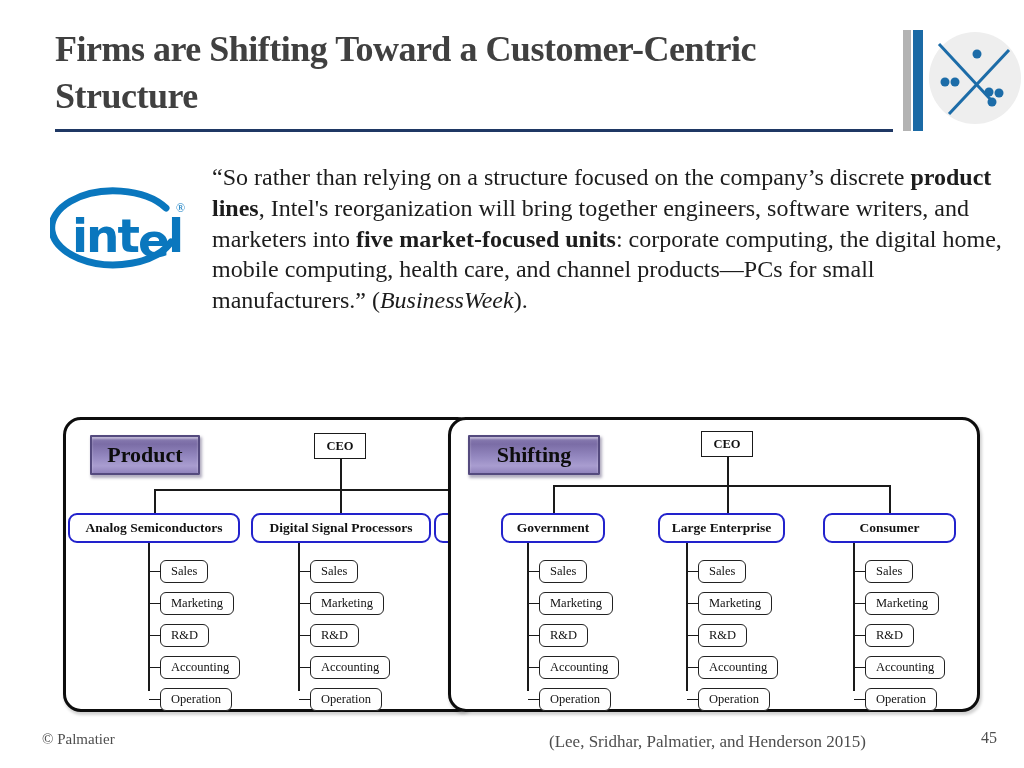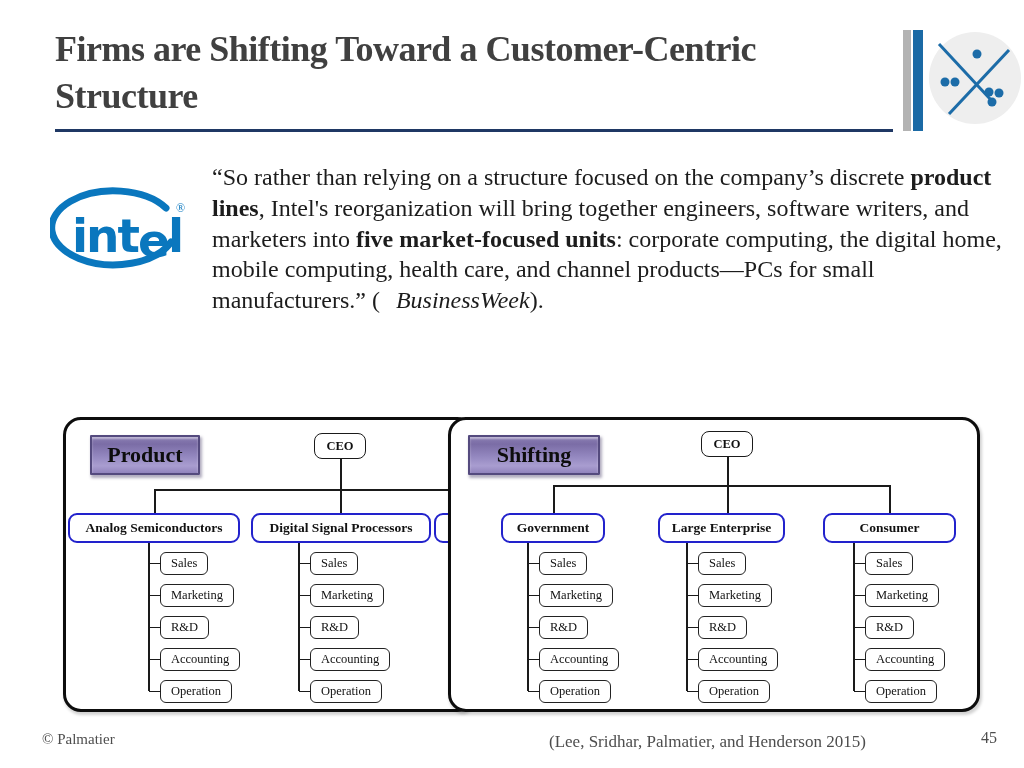--- a/index.html
+++ b/index.html
@@ -20,53 +20,54 @@
   .bar-blue { left:913px; top:30px; width:10px; height:101px; background:#1b6aa5; }
   .brand-circle { left:929px; top:32px; width:92px; height:92px; }
 
   
   .intel-logo { left:50px; top:186px; width:150px; height:104px; }
   .quote {
     left:212px; top:162px; width:800px; margin:0;
     font-size:24px; line-height:30.8px; color:#1c1c1c;
   }
   .quote b { font-weight:bold; }
-  .quote i { font-style:italic;margin-left:16px; }
+  .quote i { font-style:italic; }
 
   
   .panel {
     border:3px solid #0d0d0d; border-radius:18px; background:#fff;
     box-shadow:1.5px 2.5px 3px rgba(0,0,0,0.18); box-sizing:border-box;
   }
   #product-panel  { left:63px;  top:417px; width:412px; height:295px; }
   #customer-panel { left:448px; top:417px; width:532px; height:295px; }
 
   .badge {
     display:flex; align-items:center; justify-content:center;
     font-weight:bold; font-size:22px; color:#0d0d0d;
     border:2px solid #544a7e; border-radius:1px; box-sizing:border-box;
     background:linear-gradient(180deg,#897cb2 0%,#7b6da6 20%,#9488c0 55%,#a99dd0 80%,#9184bd 100%);
     box-shadow:inset 0 2px 2px rgba(255,255,255,0.45), 1.5px 2.5px 3px rgba(80,70,110,0.45);
   }
   .ceo {
     display:flex; align-items:center; justify-content:center;
-    border:1.7px solid #1a1a1a; border-radius:8px; background:#fff;
+    border:1.7px solid #1a1a1a; border-radius:0; background:#fff;
     font-weight:bold; font-size:12.5px; box-sizing:border-box;
   }
   .division {
     display:flex; align-items:center; justify-content:center;
     border:2.6px solid #2222cc; border-radius:9px; background:#fff;
     font-weight:bold; font-size:13.5px; height:30px; box-sizing:border-box;
     white-space:nowrap;
   }
   .dept {
     display:flex; align-items:center;
     border:1.6px solid #222; border-radius:6px; background:#fff;
     font-size:12.5px; height:23px; padding:0 10px; box-sizing:border-box;
     white-space:nowrap;
+    margin-top:8px;
   }
   .dept::before {
     content:""; position:absolute; left:-12px; top:9.5px;
     width:12px; height:1.6px; background:#1a1a1a;
   }
   .hline { background:#1a1a1a; height:1.6px; }
   .vline { background:#1a1a1a; width:1.6px; }
 
   
   .footer-copy { left:30px;  top:731px; font-size:15px; color:#4d4d4d;margin-left:12px; }

